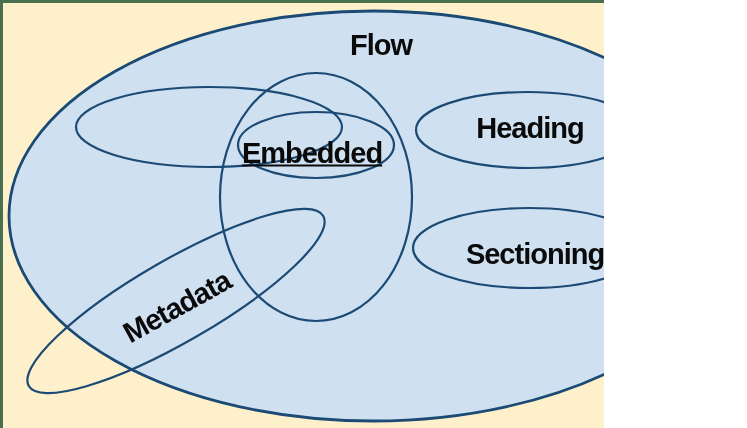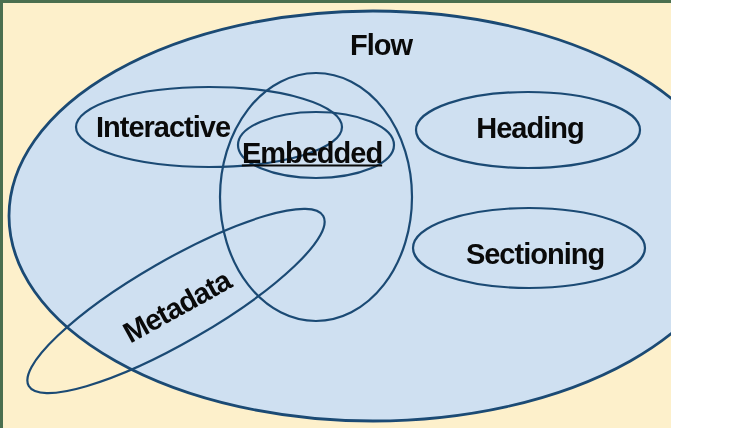--- a/index.html
+++ b/index.html
@@ -1,21 +1,21 @@
 <!DOCTYPE html>
 <html style="--canvas-bg: #fdf0cb; --canvas-border: #4a6f4f; --label-color: #0a0a0a;"><head>
 <meta charset="utf-8">
 <style>
   html, body {
     margin: 0;
     padding: 0;
   }
   .canvas {
     position: relative;
-    width: 671px;
+    width: 604px;
     height: 428px;
     background: var(--canvas-bg, #fdf0cb);
     overflow: hidden;
     font-family: "Liberation Sans", sans-serif;
   }
   .border-strip-top {
     position: absolute;
     left: 0; top: 0;
     width: 747px; height: 3px;
     background: var(--canvas-border, #4a6f4f);
@@ -61,21 +61,20 @@
 
     <ellipse cx="176" cy="301" rx="170" ry="41" transform="rotate(-30 176 301)" fill="none" stroke-width="2.2" stroke="#1b4a74"></ellipse>
 
     <ellipse cx="528" cy="130" rx="112" ry="38" fill="none" stroke-width="2.2" stroke="#1b4a74"></ellipse>
 
     <ellipse cx="529" cy="248" rx="116" ry="40" fill="none" stroke-width="2.2" stroke="#1b4a74"></ellipse>
   </svg>
 
   <div class="set-label" style="left:381px; top:45px;">Flow</div>
 
-  <div class="set-label" style="left:163px; top:127px;">Interactive</div>
 
   <div class="set-label" style="left:312px; top:153px;text-decoration:underline;">Embedded</div>
 
   <div class="set-label" style="left:530px; top:128px;">Heading</div>
 
 
   <div class="set-label" style="left:535px; top:254px;">Sectioning</div>
 
   <div class="set-label rotated" style="left:177px; top:307px;">Metadata</div>
 

